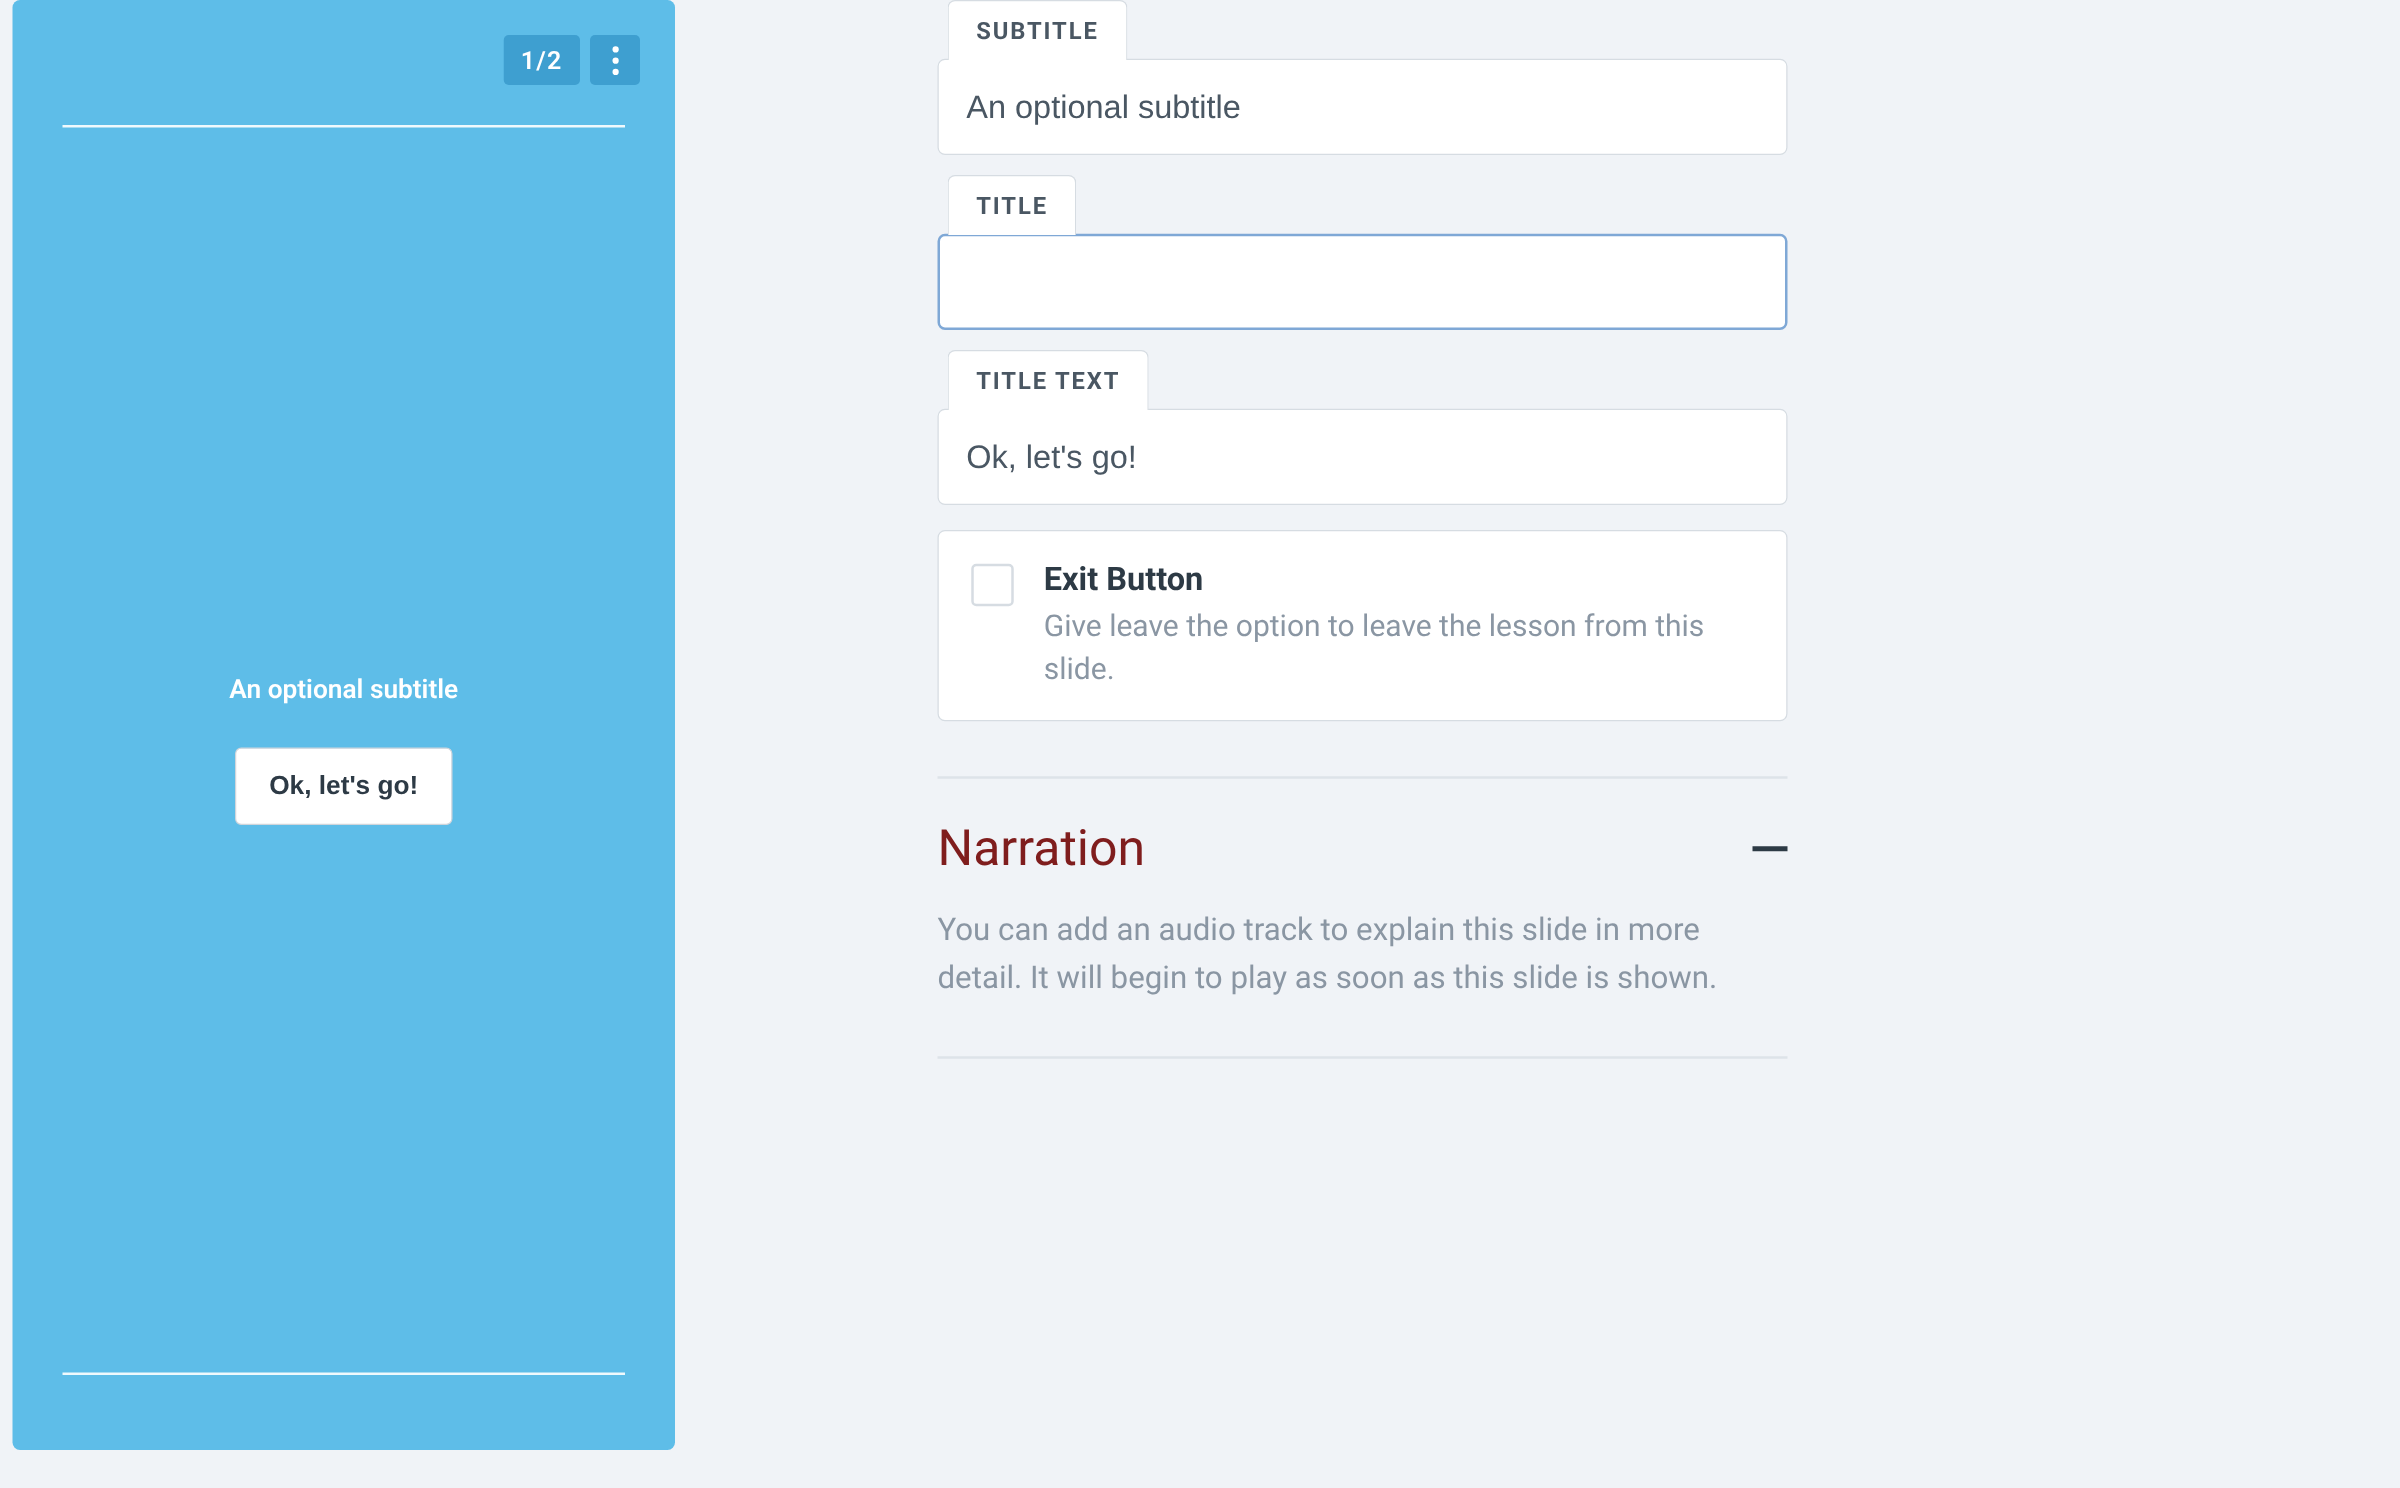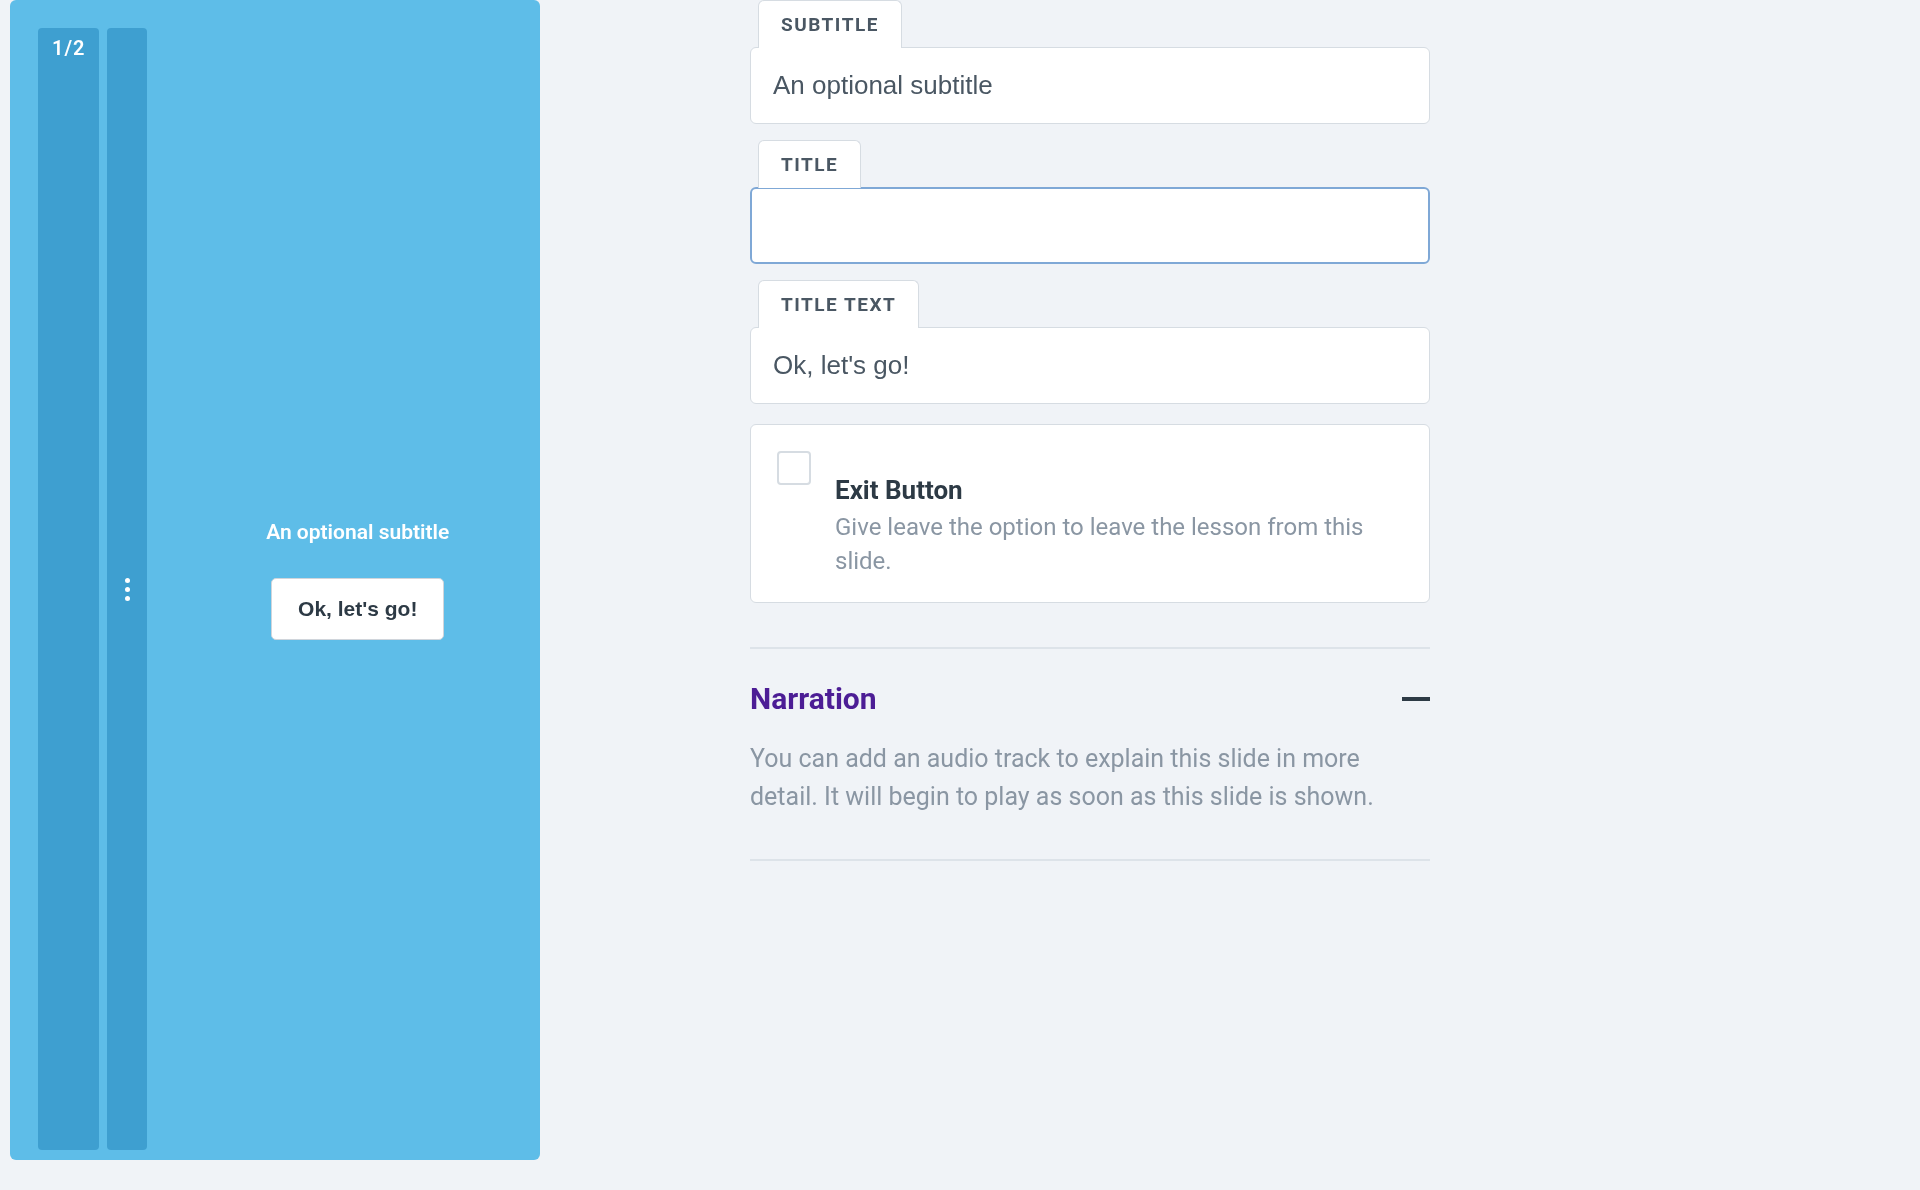--- a/index.html
+++ b/index.html
@@ -24,21 +24,21 @@
       flex-shrink: 0;
     }
     
     .slide-preview {
       background: #5ebde8;
       width: 100%;
       height: 1160px;
       border-radius: 6px;
       position: relative;
       display: flex;
-      flex-direction: row;
+      flex-direction: column;
       overflow: hidden;
     }
     
     .slide-header {
       display: flex;
       justify-content: flex-end;
       padding: 28px 28px 10px 28px;
     }
     
     .slide-header-controls {
@@ -182,21 +182,20 @@
       height: 34px;
       border: 2px solid #d6dce2;
       border-radius: 4px;
       flex-shrink: 0;
       cursor: pointer;
       margin-top: 2px;
     }
     
     .checkbox-content {
       flex: 1;
-      margin-top: 26px;
     }
     
     .checkbox-title {
       font-size: 26px;
       font-weight: 700;
       color: #2d3a45;
       margin-bottom: 6px;
     }
     
     .checkbox-desc {
@@ -212,23 +211,23 @@
     }
     
     .collapsible-header {
       display: flex;
       justify-content: space-between;
       align-items: center;
       margin-bottom: 24px;
     }
     
     .collapsible-heading {
-      font-size: 30px;
-      font-weight: 700;
-      color: #4c1d95;
+      font-size: 40px;
+      font-weight: 400;
+      color: #7f1d1d;
     }
     
     .collapse-icon {
       width: 28px;
       height: 4px;
       background: #2d3a45;
       cursor: pointer;
     }
     
     .narration-description {

